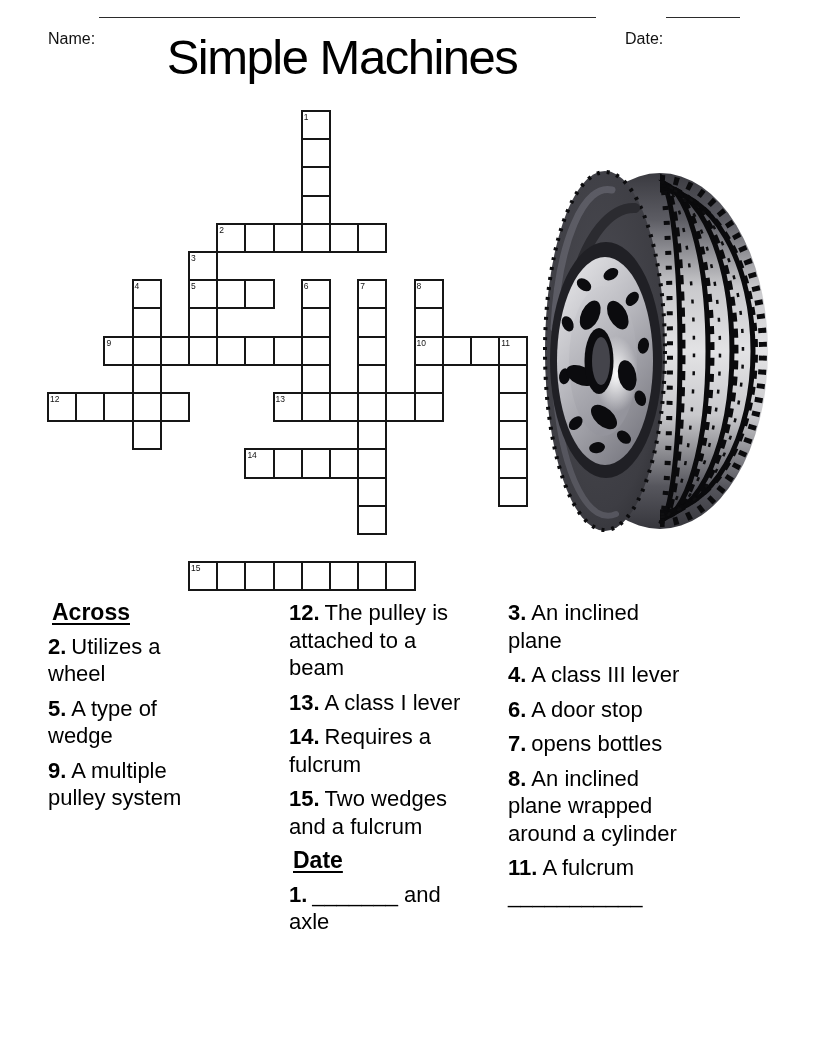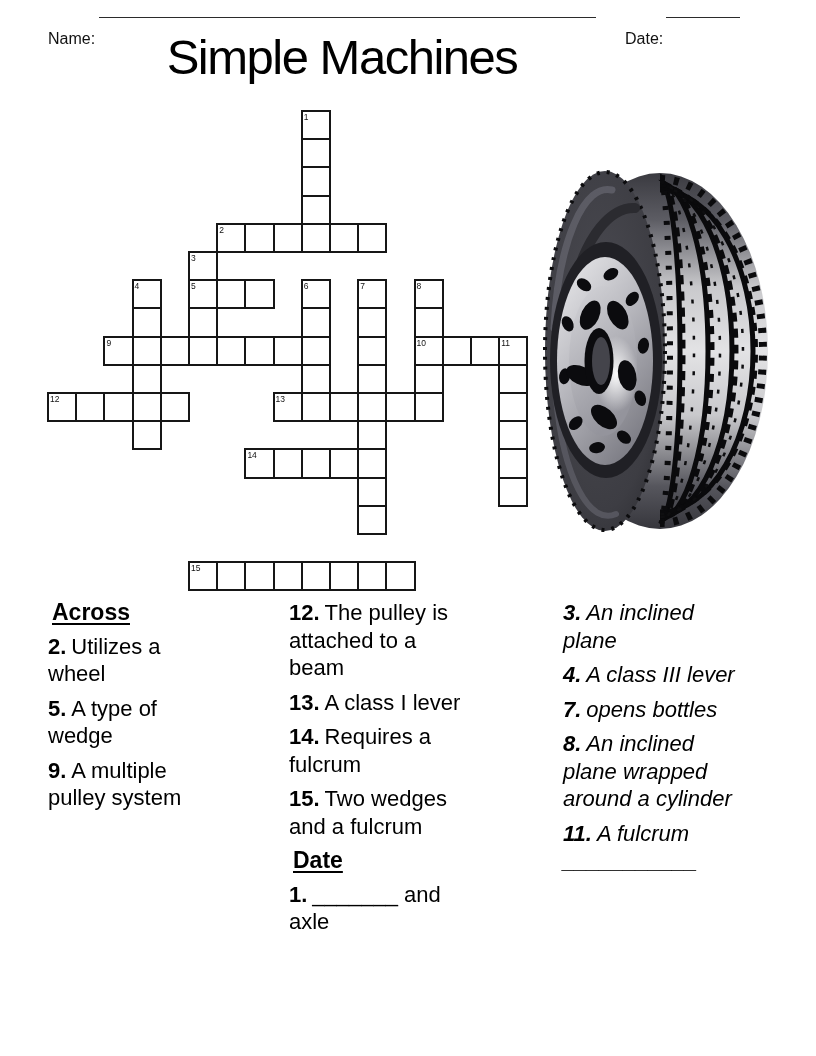--- a/index.html
+++ b/index.html
@@ -29,21 +29,21 @@
   .cell .num{
     position:absolute;left:1px;top:0px;
     font-size:8.5px;line-height:10px;color:#111;
   }
   
   #tire-wrap{position:absolute;left:540px;top:166px;width:234px;height:370px;}
   
   .clue-col{position:absolute;top:599px;font-size:22px;line-height:27.5px;color:#000;}
   #clue-col-1{left:48px;width:168px;}
   #clue-col-2{left:289px;width:180px;}
-  #clue-col-3{left:563px;width:178px;font-style:italic;}
+  #clue-col-3{left:508px;width:178px;}
   .clue-heading{
     font-weight:700;font-size:23px;
     text-decoration:underline;text-decoration-thickness:2px;text-underline-offset:3px;
     margin:0 0 6px 4px;
   }
   .clue{margin:0 0 7px 0;}
   .clue b{font-weight:700;padding-right:5px;}
 </style>
 </head>
 <body>
@@ -262,16 +262,17 @@
     <div class="clue"><b>12.</b>The pulley is attached to a beam</div>
     <div class="clue"><b>13.</b>A class I lever</div>
     <div class="clue"><b>14.</b>Requires a fulcrum</div>
     <div class="clue"><b>15.</b>Two wedges and a fulcrum</div>
     <div class="clue-heading">Date</div>
     <div class="clue"><b>1.</b>_______ and axle</div>
   </div>
 <div class="clue-col" id="clue-col-3">
     <div class="clue"><b>3.</b>An inclined plane</div>
     <div class="clue"><b>4.</b>A class III lever</div>
+    <div class="clue"><b>6.</b>A door stop</div>
     <div class="clue"><b>7.</b>opens bottles</div>
     <div class="clue"><b>8.</b>An inclined plane wrapped around a cylinder</div>
     <div class="clue"><b>11.</b>A fulcrum ___________</div>
   </div>
 
 </body></html>

